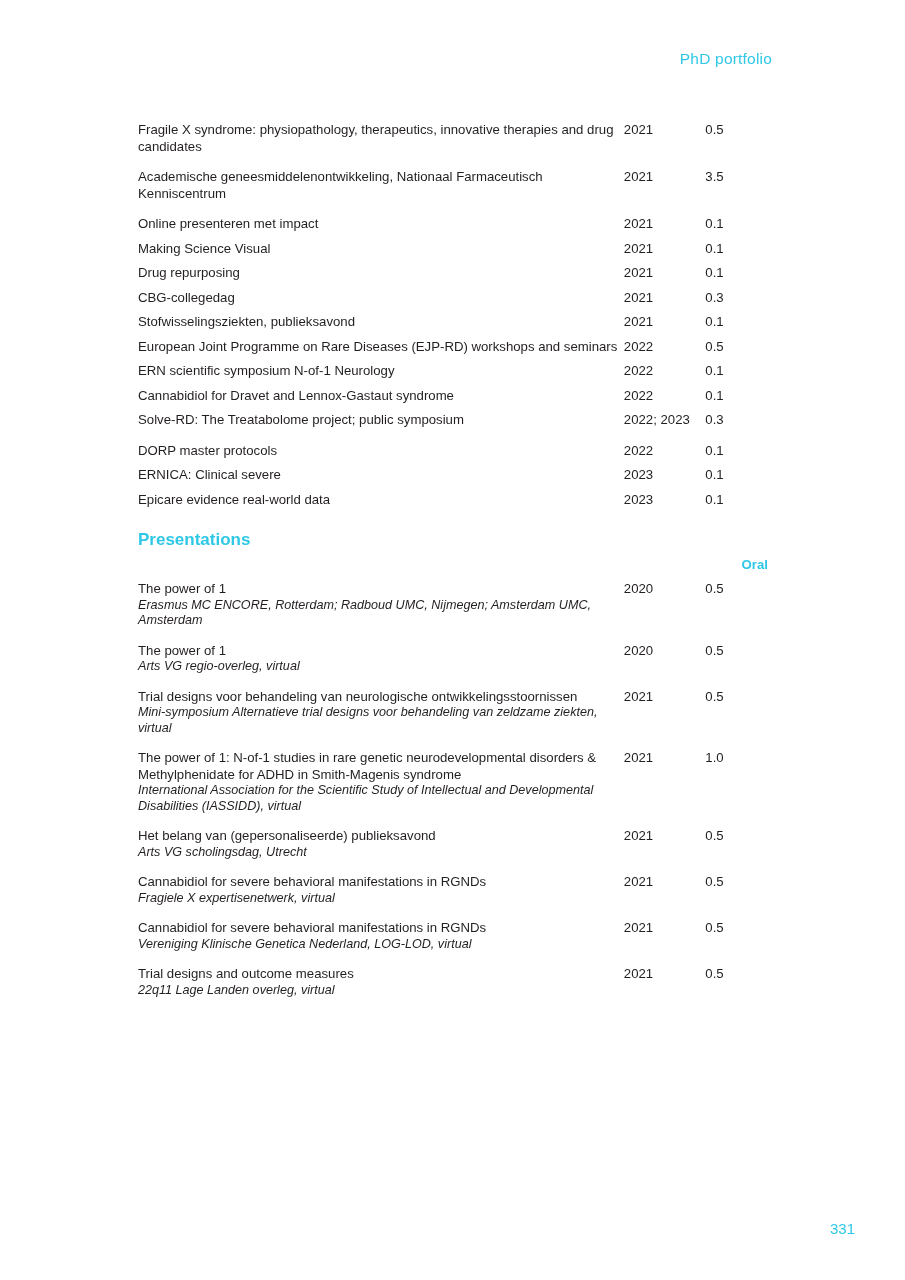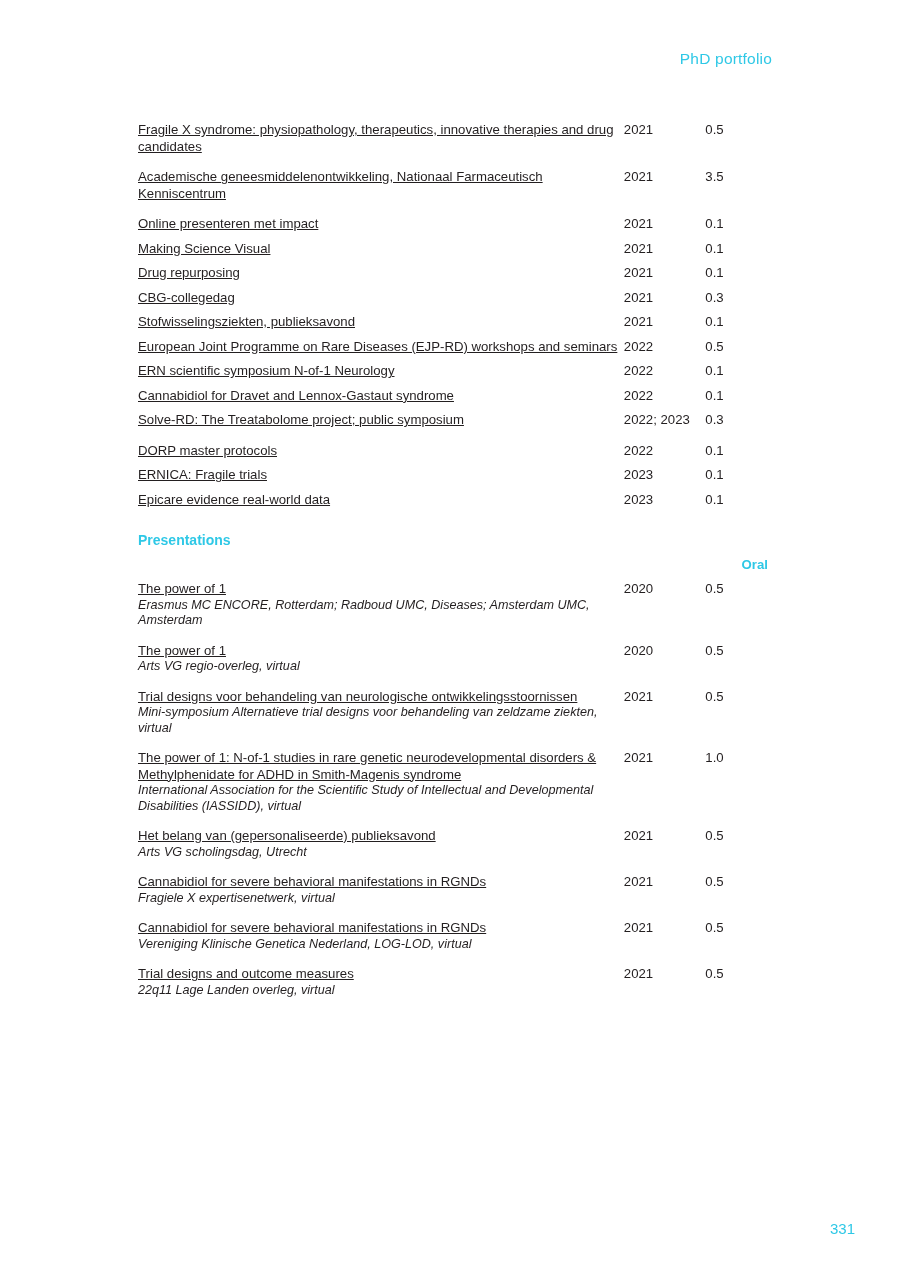--- a/index.html
+++ b/index.html
@@ -52,38 +52,37 @@
 
   tr.row td {
     padding-top: 4px;
     padding-bottom: 4px;
   }
   tr.row.gap-after td {
     padding-bottom: 10px;
   }
   .title-main {
     display: block;
-    text-decoration: underline;
   }
   .title-sub {
     display: block;
     font-style: italic;
     font-size: 12.6px;
     line-height: 15.5px;
     color: #231f20;
   }
   .year, .ects {
     white-space: nowrap;
   }
   tr.section-head td {
     padding-top: 20px;
     padding-bottom: 2px;
     color: #2ec8e6;
     font-weight: bold;
-    font-size: 14px;
+    font-size: 17px;
   }
   tr.section-sub td {
     padding-top: 6px;
     padding-bottom: 4px;
     color: #2ec8e6;
     font-weight: bold;
     font-size: 13.2px;
     text-align: right;
   }
   .pagenum {
@@ -188,42 +187,42 @@
           </tr>
           <tr class="row">
             <td>
               <span class="title-main">DORP master protocols</span>
             </td>
             <td class="year">2022</td>
             <td class="ects">0.1</td>
           </tr>
           <tr class="row">
             <td>
-              <span class="title-main">ERNICA: Fragile trials</span>
+              <span class="title-main">ERNICA: Clinical severe</span>
             </td>
             <td class="year">2023</td>
             <td class="ects">0.1</td>
           </tr>
           <tr class="row">
             <td>
               <span class="title-main">Epicare evidence real-world data</span>
             </td>
             <td class="year">2023</td>
             <td class="ects">0.1</td>
           </tr>
           <tr class="section-head">
             <td colspan="3">Presentations</td>
           </tr>
           <tr class="section-sub">
             <td colspan="3">Oral</td>
           </tr>
           <tr class="row gap-after">
             <td>
               <span class="title-main">The power of 1</span>
-              <span class="title-sub">Erasmus MC ENCORE, Rotterdam; Radboud UMC, Diseases; Amsterdam UMC, Amsterdam</span>
+              <span class="title-sub">Erasmus MC ENCORE, Rotterdam; Radboud UMC, Nijmegen; Amsterdam UMC, Amsterdam</span>
             </td>
             <td class="year">2020</td>
             <td class="ects">0.5</td>
           </tr>
           <tr class="row gap-after">
             <td>
               <span class="title-main">The power of 1</span>
               <span class="title-sub">Arts VG regio-overleg, virtual</span>
             </td>
             <td class="year">2020</td>

